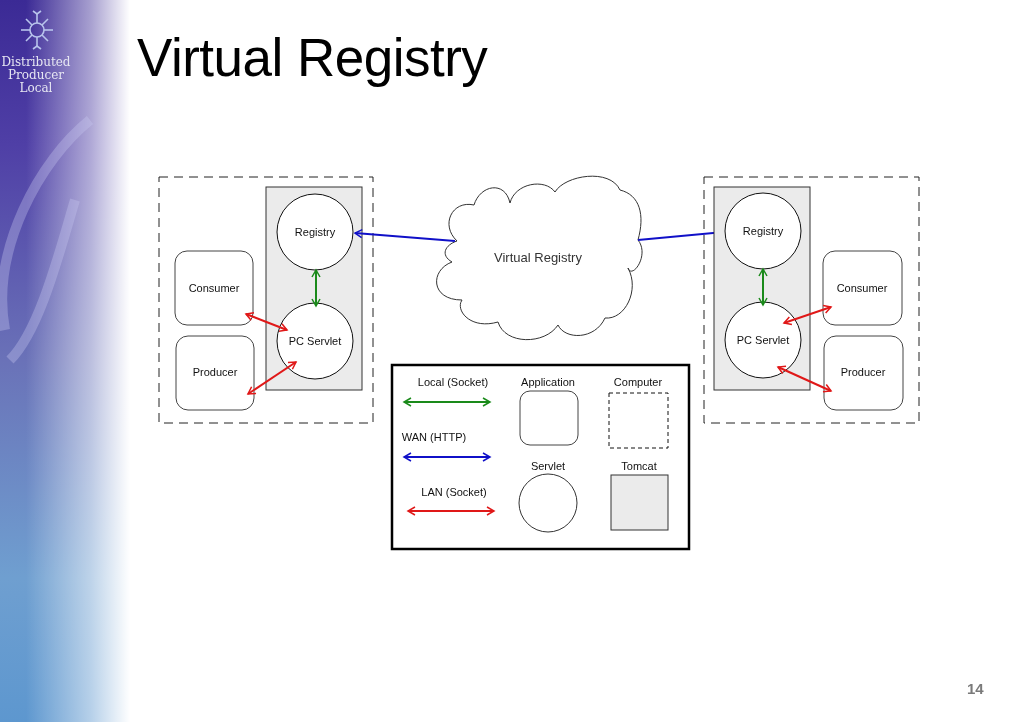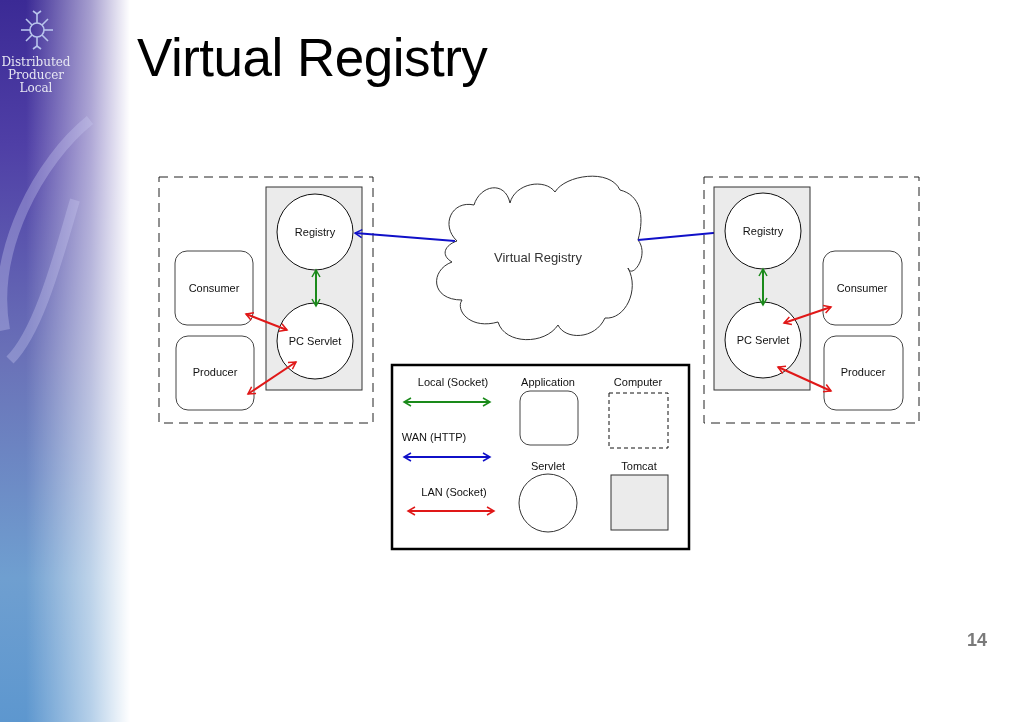--- a/index.html
+++ b/index.html
@@ -2,21 +2,21 @@
 <html><head>
 <meta charset="utf-8">
 <style>
   html, body { margin:0; padding:0; }
   body { width:1023px; height:722px; position:relative; overflow:hidden; background:#ffffff; font-family:"Liberation Sans", sans-serif; }
   #sidebar { position:absolute; left:0; top:0; width:130px; height:722px;
     background: linear-gradient(to right, rgba(255,255,255,0) 0%, rgba(255,255,255,0) 20%, rgba(255,255,255,0.55) 70%, #ffffff 100%),
                 linear-gradient(to bottom, #3b2a95 0%, #4f3fa6 20%, #6a72b8 50%, #6f9fd0 80%, #5d97cf 100%); }
   #logo-text { position:absolute; left:0; top:56px; width:72px; text-align:center; color:#e6e6f2; font-family:"DejaVu Serif", serif; font-size:12px; line-height:13px; }
   #title { position:absolute; left:137px; top:26px; font-size:53px; color:#000; letter-spacing:-0.5px; margin:0; font-weight:normal; line-height:64px; }
-  #page-number { position:absolute; left:967px; top:630px; font-size:18px; font-weight:bold; color:#7a7a7a; }
+  #page-number { position:absolute; left:967px; top:680px; font-size:15px; font-weight:bold; color:#7a7a7a; }
   #diagram { position:absolute; left:0; top:0; }
   .lbl { font-family:"Liberation Sans", sans-serif; font-size:11px; fill:#111; }
 </style>
 </head>
 <body>
 
 <div id="sidebar">
   <svg width="72" height="56" style="position:absolute;left:0;top:0">
     <g stroke="#b8c4ec" stroke-width="1.6" fill="none">
       <circle cx="37" cy="30" r="7"></circle>

